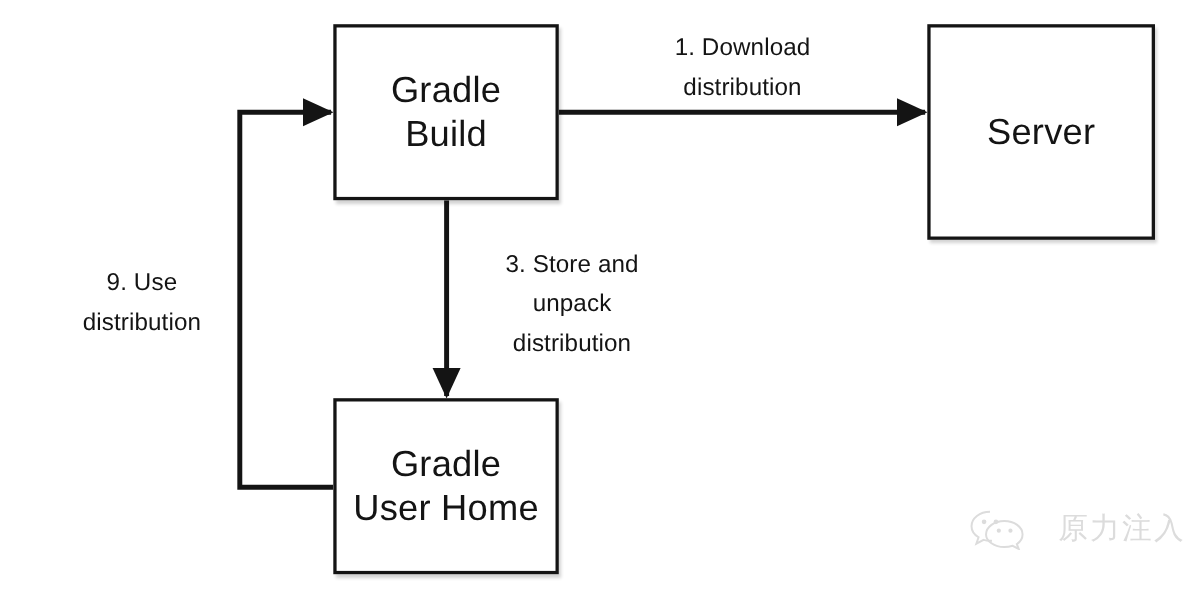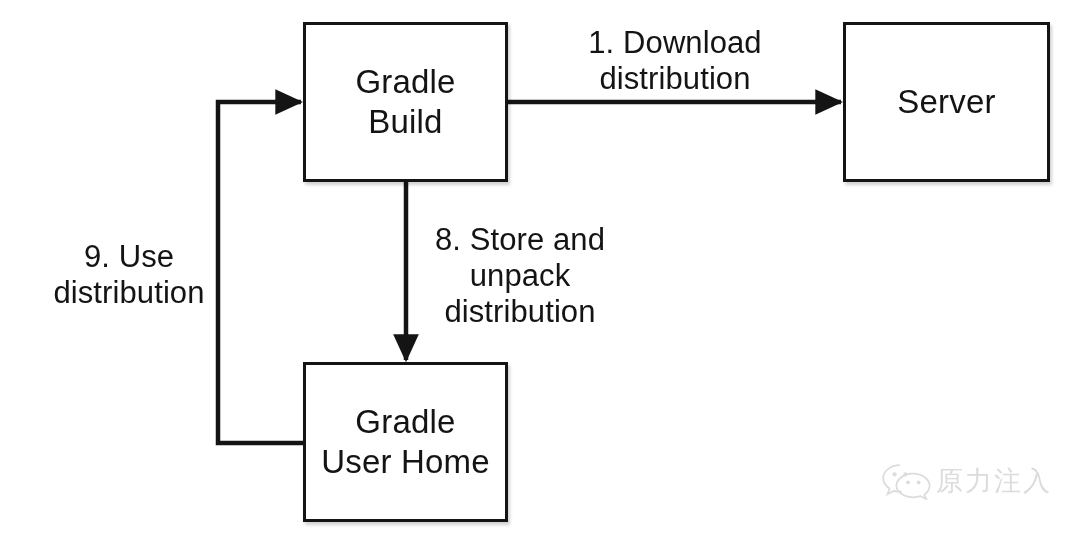--- a/index.html
+++ b/index.html
@@ -37,41 +37,41 @@
   .node-label {
     font-size: 33px;
     line-height: 40px;
     letter-spacing: 0.2px;
     color: #141414;
     white-space: pre-line;
   }
   .edge-label {
     position: absolute;
     text-align: center;
-    font-size: 31px;
+    font-size: 22px;
     line-height: 36px;
     color: #141414;
     white-space: pre-line;
     letter-spacing: 0.1px;
   }
   #node-gradle-build { left: 303px; top: 22px; width: 205px; height: 160px; }
-  #node-server       { left: 843px; top: 22px; width: 207px; height: 160px; }
+  #node-server       { left: 843px; top: 22px; width: 207px; height: 196px; }
   #node-gradle-user-home { left: 303px; top: 362px; width: 205px; height: 160px; }
 
   #label-download { left: 560px; top: 25px; width: 230px; }
   #label-store    { left: 410px; top: 222px; width: 220px; }
   #label-use      { left: 24px;  top: 239px; width: 210px; }
 
   .watermark {
     position: absolute;
     left: 880px;
     top: 462px;
     display: flex;
-    align-items: center;
-    gap: 0;
+    align-items: flex-start;
+    gap: 26px;
     opacity: 1;
     pointer-events: none;
   }
   .watermark-text {
     font-size: 27px;
     color: #dcdcdc;
     letter-spacing: 2px;
     font-family: "DejaVu Sans", sans-serif;
   }
   .wechat-icon { display: block; }
@@ -105,21 +105,21 @@
   </div>
 
   <div class="node-box" id="node-gradle-user-home">
     <span class="node-label">Gradle
 User Home</span>
   </div>
 
   <div class="edge-label" id="label-download">1. Download
 distribution</div>
 
-  <div class="edge-label" id="label-store">8. Store and
+  <div class="edge-label" id="label-store">3. Store and
 unpack
 distribution</div>
 
   <div class="edge-label" id="label-use">9. Use
 distribution</div>
 
   <div class="watermark">
     <svg class="wechat-icon" width="56" height="38" viewBox="0 0 56 38">
       <g fill="none" stroke="#dcdcdc" stroke-width="1.8">
         <path d="M20 3.2 C10.6 3.2 3.2 9.2 3.2 16.3 C3.2 20.4 5.7 24.0 9.6 26.4

